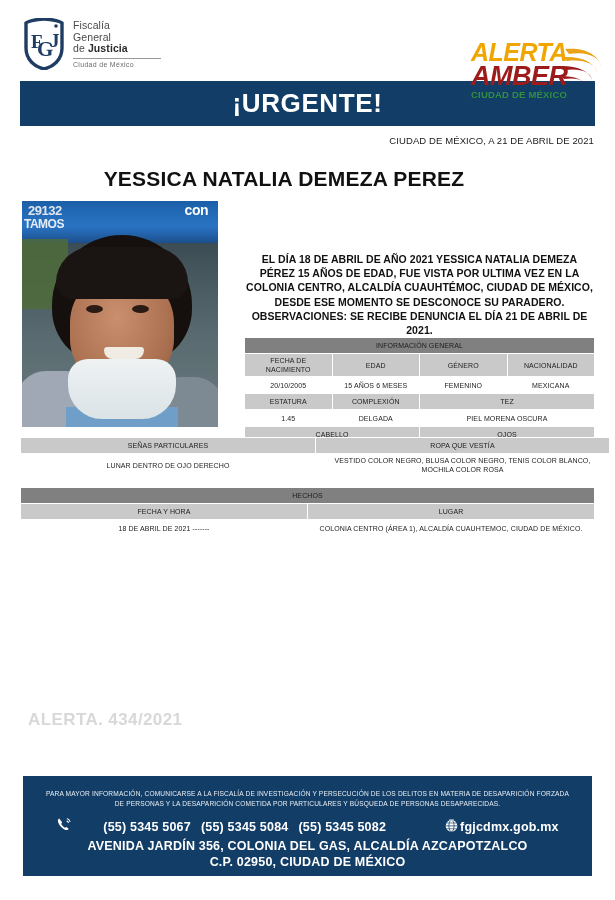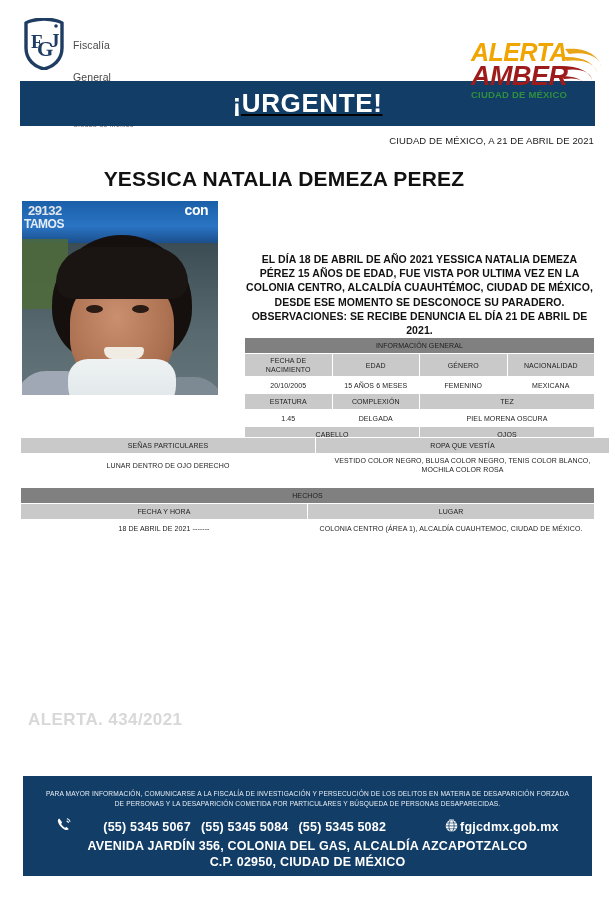--- a/index.html
+++ b/index.html
@@ -39,21 +39,20 @@
   .fgj-text {
     margin-left: 8px;
     padding-top: 2px;
   }
   .fgj-line {
     font-size: 10.5px;
     line-height: 11.5px;
     color: #4a4a4a;
     letter-spacing: .1px;
     white-space: nowrap;
-    margin-top: 20px;
   }
   .fgj-line b { color: #2b2b2b; font-weight: bold; }
   .fgj-rule {
     width: 88px;
     height: 1px;
     background: #9a9a9a;
     margin: 3px 0 2px 0;
   }
   .fgj-city {
     font-size: 7px;
@@ -113,21 +112,20 @@
   .urgent-banner {
     position: absolute;
     left: 20px;
     top: 81px;
     width: 575px;
     height: 45px;
     background: #123d66;
     display: flex;
     align-items: center;
     justify-content: center;
-    text-decoration: underline;
   }
   .urgent-banner span {
     color: #ffffff;
     font-size: 26px;
     font-weight: bold;
     letter-spacing: .6px;
   }
 
   
   .date-line {
@@ -151,21 +149,21 @@
     letter-spacing: .2px;
     color: #111;
   }
 
   
   .photo {
     position: absolute;
     left: 22px;
     top: 201px;
     width: 196px;
-    height: 194px;
+    height: 226px;
     overflow: hidden;
     background: #5b4a3f;
   }
   .ph-bg-blue {
     position: absolute; left: 0; top: 0; width: 100%; height: 42px;
     background: linear-gradient(180deg,#1b5fa8 0%, #2a74c4 60%, #1c4f8c 100%);
   }
   .ph-bannertext {
     position: absolute; top: 2px; left: 6px;
     font-size: 13px; font-weight: bold; color: #f2f2f2;

